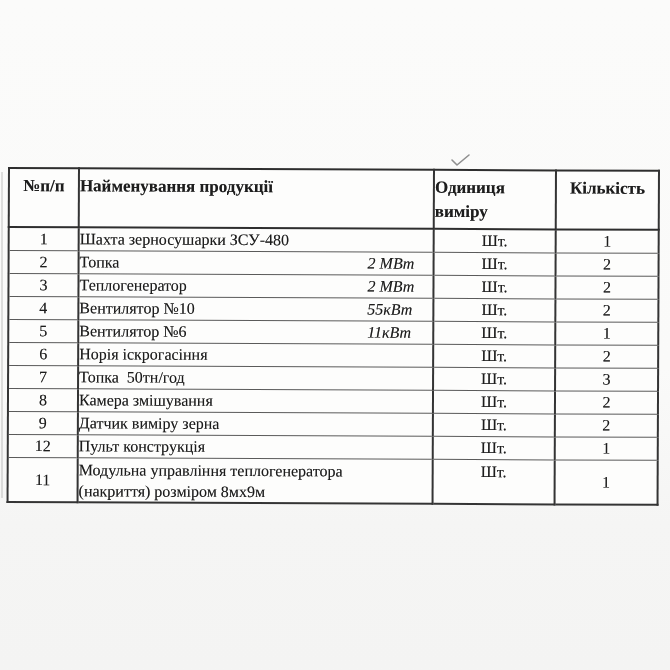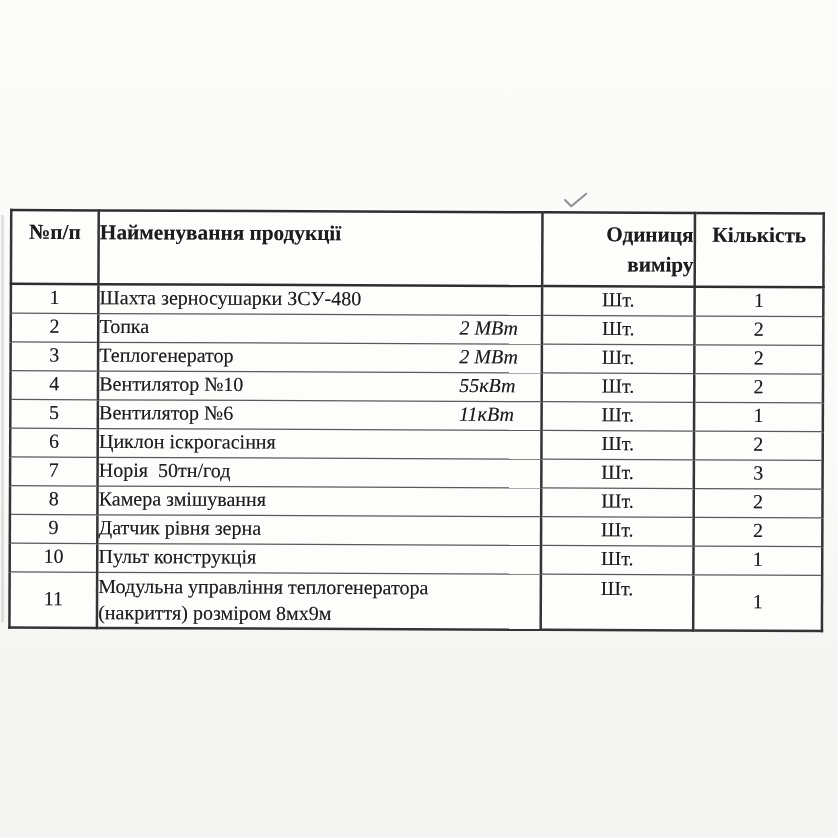--- a/index.html
+++ b/index.html
@@ -70,21 +70,21 @@
     border-bottom: 2px solid #2e2e2e;
     height: 52px;
     vertical-align: top;
     padding-top: 5px;
     font-weight: bold;
     font-size: 17px;
     line-height: 24px;
   }
   th.h-num  { }
   th.h-name { text-align: left; padding-left: 10px; }
-  th.h-unit { text-align: right; padding-left: 10px; }
+  th.h-unit { text-align: left; padding-left: 10px; }
   th.h-qty  { text-align: center; }
 
   td.cell-num { text-align: center; }
   td.cell-name {
     text-align: left;
     padding-left: 10px;
     position: relative;
     white-space: pre-wrap;
   }
   td.cell-name .spec {
@@ -153,44 +153,44 @@
     <td class="cell-qty">2</td>
   </tr>
         <tr>
     <td class="cell-num">5</td>
     <td class="cell-name"><span>Вентилятор №6</span><span class="spec">11кВт</span></td>
     <td class="cell-unit">Шт.</td>
     <td class="cell-qty">1</td>
   </tr>
         <tr>
     <td class="cell-num">6</td>
-    <td class="cell-name"><span>Циклон іскрогасіння</span><span class="spec"></span></td>
+    <td class="cell-name"><span>Норія іскрогасіння</span><span class="spec"></span></td>
     <td class="cell-unit">Шт.</td>
     <td class="cell-qty">2</td>
   </tr>
         <tr>
     <td class="cell-num">7</td>
-    <td class="cell-name"><span>Норія  50тн/год</span><span class="spec"></span></td>
+    <td class="cell-name"><span>Топка  50тн/год</span><span class="spec"></span></td>
     <td class="cell-unit">Шт.</td>
     <td class="cell-qty">3</td>
   </tr>
         <tr>
     <td class="cell-num">8</td>
     <td class="cell-name"><span>Камера змішування</span><span class="spec"></span></td>
     <td class="cell-unit">Шт.</td>
     <td class="cell-qty">2</td>
   </tr>
         <tr>
     <td class="cell-num">9</td>
-    <td class="cell-name"><span>Датчик рівня зерна</span><span class="spec"></span></td>
-    <td class="cell-unit">Шт.</td>
-    <td class="cell-qty">2</td>
-  </tr>
-        <tr>
-    <td class="cell-num">10</td>
+    <td class="cell-name"><span>Датчик виміру зерна</span><span class="spec"></span></td>
+    <td class="cell-unit">Шт.</td>
+    <td class="cell-qty">2</td>
+  </tr>
+        <tr>
+    <td class="cell-num">12</td>
     <td class="cell-name"><span>Пульт конструкція</span><span class="spec"></span></td>
     <td class="cell-unit">Шт.</td>
     <td class="cell-qty">1</td>
   </tr>
         <tr class="tall">
     <td class="cell-num">11</td>
     <td class="cell-name"><span>Модульна управління теплогенератора
 (накриття) розміром 8мх9м</span><span class="spec"></span></td>
     <td class="cell-unit">Шт.</td>
     <td class="cell-qty">1</td>

